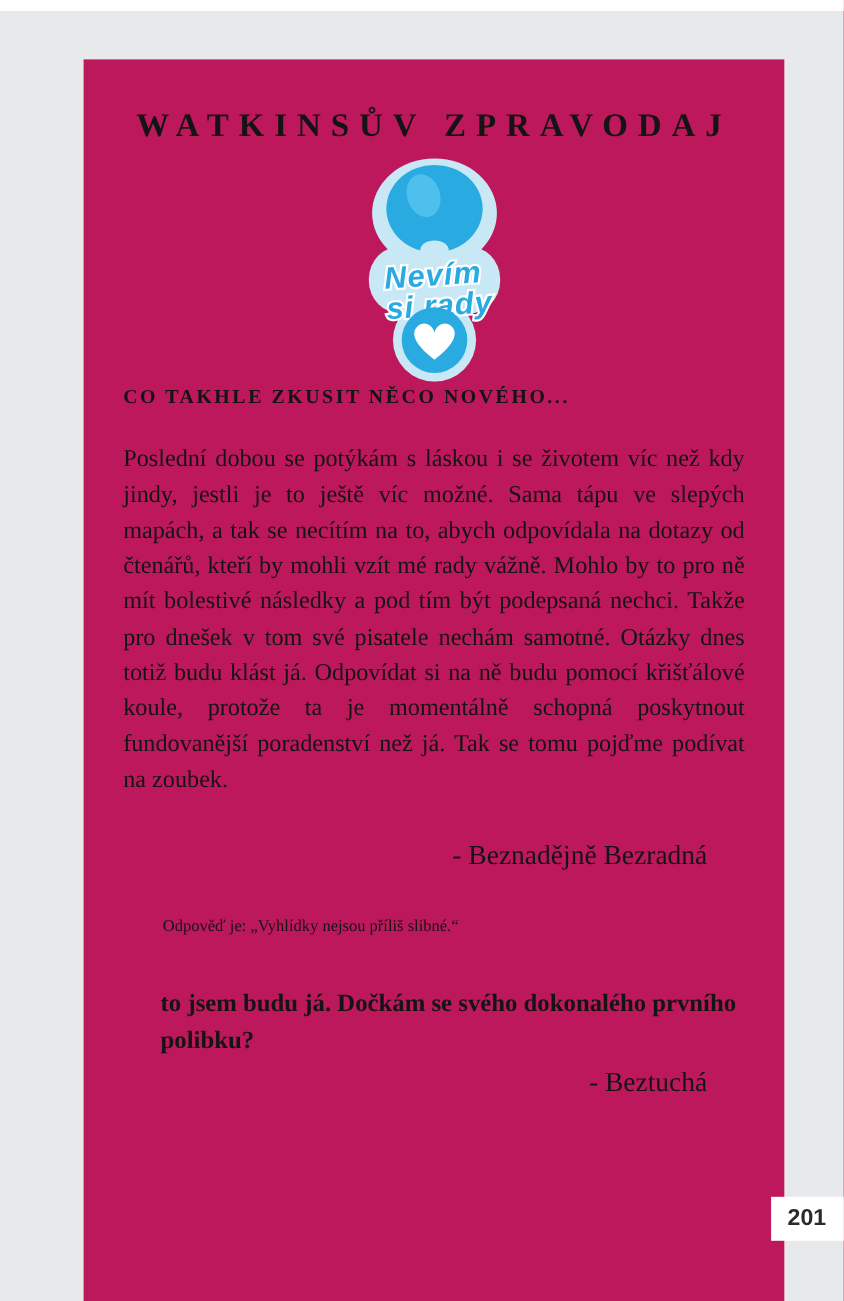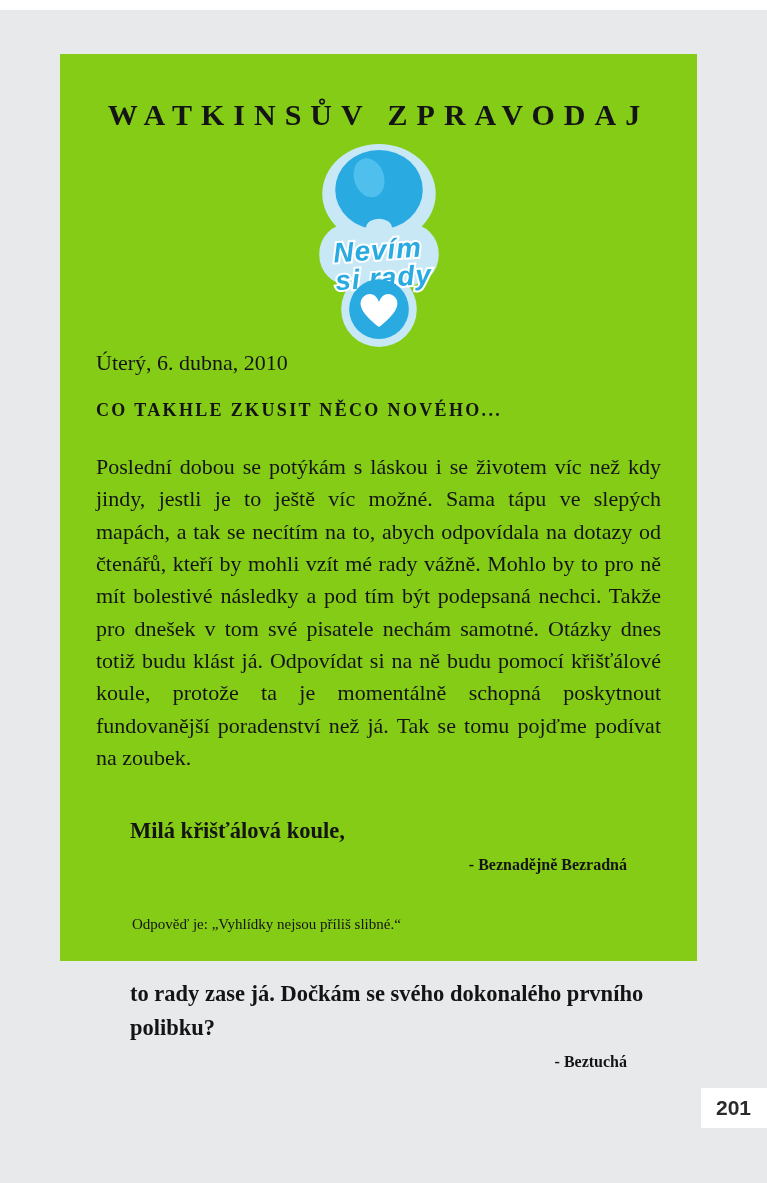--- a/index.html
+++ b/index.html
@@ -9,23 +9,23 @@
     font-family:"Liberation Serif", serif;
     position:relative;
     overflow:hidden;
     color:#141414;
   }
   .top-strip {
     position:absolute; top:0; left:0; width:767px; height:10px;
     background:#ffffff;
   }
   .sheet {
-    position:absolute; left:60px; top:54px;
-    width:637px; height:907px;
-    background:#84cc16;
+    position:absolute; left:76px; top:54px;
+    width:637px; height:1129px;
+    background:#be185d;
     box-sizing:border-box;
     padding:38px 36px 0 36px;
   }
   .newsletter-title {
     text-align:center;
     font-size:30px;
     font-weight:bold;
     letter-spacing:0.30em;
     margin:6px 0 10px 0;
     white-space:nowrap;
@@ -52,22 +52,22 @@
     margin:0;
   }
   .letters { margin-top:40px; }
   .letter-block { margin-left:34px; }
   .question-line {
     font-weight:bold;
     font-size:22.5px;
     line-height:1.5;
   }
   .signature {
-    font-weight:bold;
-    font-size:16px;
+    font-weight:normal;
+    font-size:25px;
     text-align:right;
     margin:8px 34px 0 0;
   }
   .answer {
     font-size:15px;
     margin:42px 0 44px 36px;
   }
   .page-number {
     position:absolute;
     right:16px; top:1096px;
@@ -106,36 +106,34 @@
       <g transform="rotate(-4 80 128)" font-family="Liberation Sans, sans-serif" font-weight="bold" font-style="italic" text-anchor="middle" fill="#29abe2" stroke="#ffffff" stroke-width="4" paint-order="stroke">
         <text x="80" y="118" font-size="28" letter-spacing="1">Nevím</text>
         <text x="84" y="146" font-size="28" letter-spacing="1">si rady</text>
       </g>
 
       <circle cx="80" cy="168" r="30" fill="#29abe2"></circle>
       <path d="M80 186 C 63 173 57 162 65 155 C 71 150 78 154 80 161 C 82 154 89 150 95 155 C 103 162 97 173 80 186 Z" fill="#ffffff"></path>
     </svg>
   </div>
 
-  <div class="date-line">Úterý, 6. dubna, 2010</div>
 
   <div class="article-heading">CO TAKHLE ZKUSIT NĚCO NOVÉHO...</div>
 
   <p class="body-text">Poslední dobou se potýkám s láskou i se životem víc než kdy jindy, jestli je to ještě víc možné. Sama tápu ve slepých mapách, a tak se necítím na to, abych odpovídala na dotazy od čtenářů, kteří by mohli vzít mé rady vážně. Mohlo by to pro ně mít bolestivé následky a pod tím být podepsaná nechci. Takže pro dnešek v tom své pisatele nechám samotné. Otázky dnes totiž budu klást já. Odpovídat si na ně budu pomocí křišťálové koule, protože ta je momentálně schopná poskytnout fundovanější poradenství než já. Tak se tomu pojďme podívat na zoubek.</p>
 
   <div class="letters">
 
     <div class="letter-block">
-      <div class="question-line">Milá křišťálová koule,</div>
     </div>
     <div class="signature">- Beznadějně Bezradná</div>
     <div class="answer">Odpověď je: „Vyhlídky nejsou příliš slibné.“</div>
 
     <div class="letter-block">
-      <div class="question-line">to rady zase já. Dočkám se svého dokonalého prvního polibku?</div>
+      <div class="question-line">to jsem budu já. Dočkám se svého dokonalého prvního polibku?</div>
     </div>
     <div class="signature">- Beztuchá</div>
 
   </div>
 </div>
 
 <div class="notch"></div>
 <div class="page-number">201</div>
 
 </body></html>

